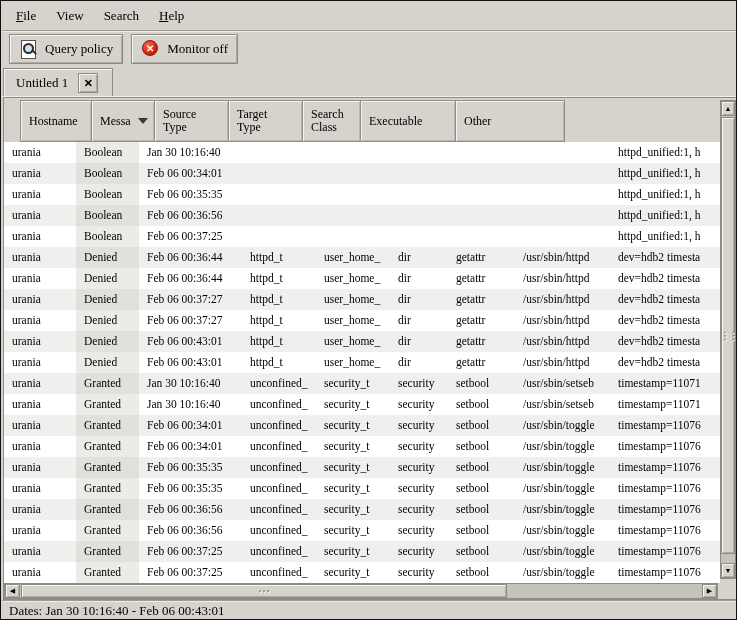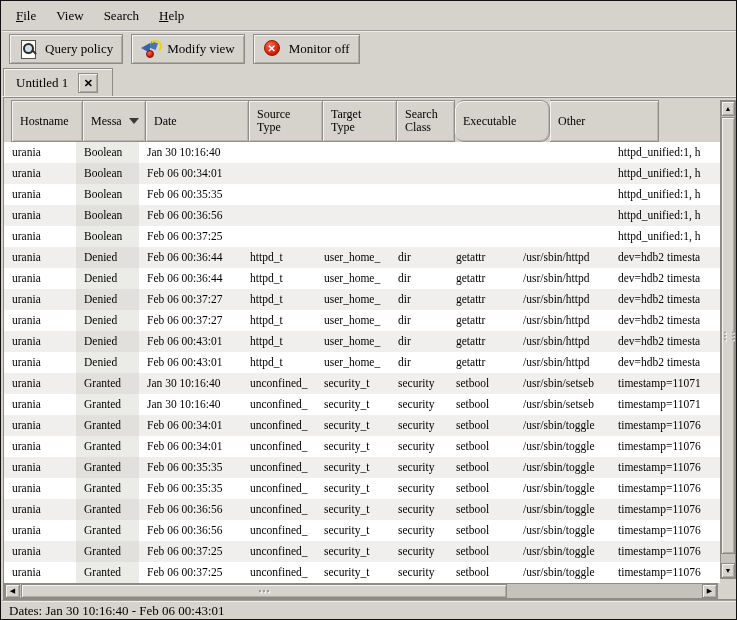--- a/index.html
+++ b/index.html
@@ -55,21 +55,21 @@
     border:1px solid #8e8b84;border-bottom:none;
     box-shadow:inset 1px 1px 0 #f7f5f1;padding-left:12px;gap:10px;font-size:13px;}
   .tab-close{width:20px;height:20px;box-sizing:border-box;background:var(--window_bg,#d6d3cc);
     border:1px solid #8e8b84;box-shadow:inset 1px 1px 0 #f7f5f1, inset -1px -1px 0 #aeaba4;
     display:flex;align-items:center;justify-content:center;
     font-size:11px;font-weight:bold;cursor:default;}
   .tabbar::after{content:"";position:absolute;left:0;right:0;bottom:0;height:1px;background:#f0eee9;}
   
   .table-frame{position:absolute;left:2px;top:96px;width:734px;height:503px;box-sizing:border-box;
     border:1px solid #8e8b84;background:var(--window_bg,#d6d3cc);}
-  .theader{position:absolute;left:10px;top:99px;width:716px;height:42px;display:flex;}
+  .theader{position:absolute;left:19px;top:99px;width:716px;height:42px;display:flex;}
   .hcell{box-sizing:border-box;height:42px;background:var(--window_bg,#d6d3cc);
     border-right:1px solid #918e87;border-bottom:1px solid #918e87;border-top:1px solid #918e87;
     box-shadow:inset 1px 1px 0 #f5f3ef, inset -1px -1px 0 #bab7b0;
     display:flex;align-items:center;padding:0 6px 0 8px;font-size:12px;cursor:default;}
   .hcell:first-child{border-left:1px solid #918e87;}
   .hlabel{white-space:pre-line;line-height:13px;}
   .hcell.sorted{justify-content:space-between;}
   .sort-arrow{width:0;height:0;border-left:5px solid transparent;border-right:5px solid transparent;
     border-top:6px solid #3a3834;margin-left:4px;}
   .tbody{position:absolute;left:3px;top:141px;width:716px;height:441px;background:#fff;overflow:hidden;}
@@ -117,29 +117,20 @@
 
   <div class="toolbar">
     <div class="tbtn">
       <span class="icon qp">
           <i class="lens"></i>
           <i class="handle"></i>
         </span>
       <span>Query policy</span>
     </div>
     <div class="tbtn">
-      <span class="icon mv">
-          <i class="tri"></i>
-          <i class="sq"></i>
-          <i class="arc"></i>
-          <i class="ball"></i>
-        </span>
-      <span>Modify view</span>
-    </div>
-    <div class="tbtn">
       <span class="icon mo">
           <span class="x">✕</span>
         </span>
       <span>Monitor off</span>
     </div>
   </div>
 
   <div class="tabbar">
     <div class="tab">
       <span>Untitled 1</span>
@@ -151,36 +142,33 @@
 
   <div class="table-frame"></div>
   <div class="theader">
       <div class="hcell" style="width: 72px;">
         <span class="hlabel">Hostname</span>
       </div>
       <div class="hcell sorted" style="width: 63px;">
         <span class="hlabel">Messa</span>
         <span class="sort-arrow"></span>
       </div>
-      <div class="hcell" style="width: 103px;">
-        <span class="hlabel">Date</span>
-      </div>
       <div class="hcell" style="width: 74px;">
         <span class="hlabel">Source
 Type</span>
       </div>
       <div class="hcell" style="width: 74px;">
         <span class="hlabel">Target
 Type</span>
       </div>
       <div class="hcell" style="width: 58px;">
         <span class="hlabel">Search
 Class</span>
       </div>
-      <div class="hcell" style="width: 95px; border-radius: 9px;">
+      <div class="hcell" style="width: 95px;">
         <span class="hlabel">Executable</span>
       </div>
       <div class="hcell" style="width: 109px;">
         <span class="hlabel">Other</span>
       </div>
     </div>
   <div class="tbody">
       <div class="trow">
         <div class="cell" style="width: 72px;">urania</div>
         <div class="cell msgcol" style="width: 63px;">Boolean</div>

